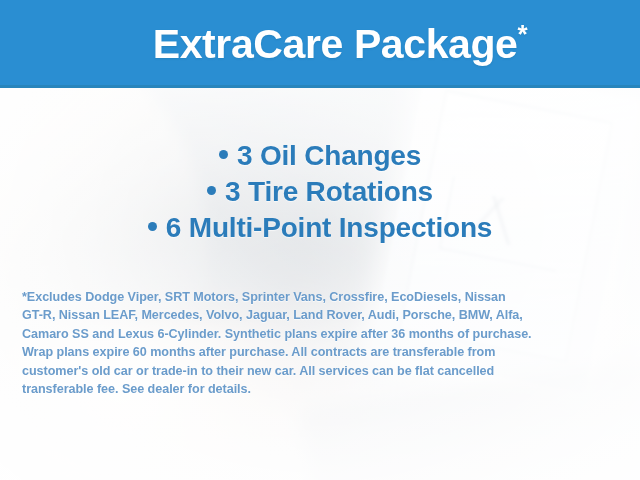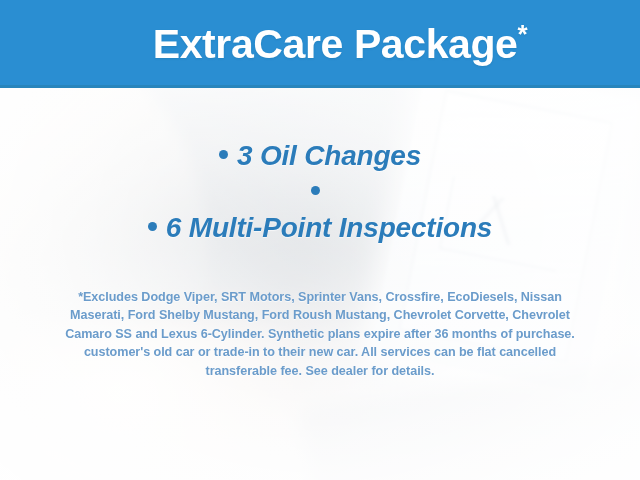--- a/index.html
+++ b/index.html
@@ -154,21 +154,20 @@
   }
 
   
   .benefits {
     position: absolute;
     left: 0;
     top: 138px;
     width: 640px;
     z-index: 4;
     text-align: center;
-    font-style: italic;
   }
   .benefit-line {
     color: #2b7cba;
     font-size: 28px;
     font-weight: bold;
     line-height: 36px;
     letter-spacing: -0.2px;
     white-space: nowrap;
     text-shadow: 0 1px 1px rgba(255,255,255,0.65);
   }
@@ -184,21 +183,21 @@
     top: -3px;
   }
 
   
   .fine-print {
     position: absolute;
     left: 22px;
     right: 22px;
     top: 288px;
     z-index: 4;
-    text-align: center;
+    text-align: left;
     color: #6b9ccb;
     font-size: 12.6px;
     font-weight: bold;
     line-height: 18.4px;
     letter-spacing: -0.05px;
     text-shadow: 0 1px 1px rgba(255,255,255,0.8);
   }
   .fine-print-line { white-space: nowrap; }
 </style>
 </head>
@@ -221,25 +220,26 @@
     <div class="haze"></div>
     <div class="haze2"></div>
   </div>
 
   <div class="header-banner">
     <div class="header-title"><span>ExtraCare Package</span><span class="asterisk">*</span></div>
   </div>
 
   <div class="benefits">
     <div class="benefit-line"><span class="dot"></span><span>3 Oil Changes</span></div>
-    <div class="benefit-line"><span class="dot"></span></div>
+    <div class="benefit-line"><span class="dot"></span><span>3 Tire Rotations</span></div>
     <div class="benefit-line"><span class="dot"></span><span>6 Multi-Point Inspections</span></div>
   </div>
 
   <div class="fine-print">
     <div class="fine-print-line">*Excludes Dodge Viper, SRT Motors, Sprinter Vans, Crossfire, EcoDiesels, Nissan</div>
-    <div class="fine-print-line">Maserati, Ford Shelby Mustang, Ford Roush Mustang, Chevrolet Corvette, Chevrolet</div>
+    <div class="fine-print-line">GT-R, Nissan LEAF, Mercedes, Volvo, Jaguar, Land Rover, Audi, Porsche, BMW, Alfa,</div>
     <div class="fine-print-line">Camaro SS and Lexus 6-Cylinder. Synthetic plans expire after 36 months of purchase.</div>
+    <div class="fine-print-line">Wrap plans expire 60 months after purchase. All contracts are transferable from</div>
     <div class="fine-print-line">customer's old car or trade-in to their new car. All services can be flat cancelled</div>
     <div class="fine-print-line">transferable fee. See dealer for details.</div>
   </div>
 
 </div>
 
 </body></html>

